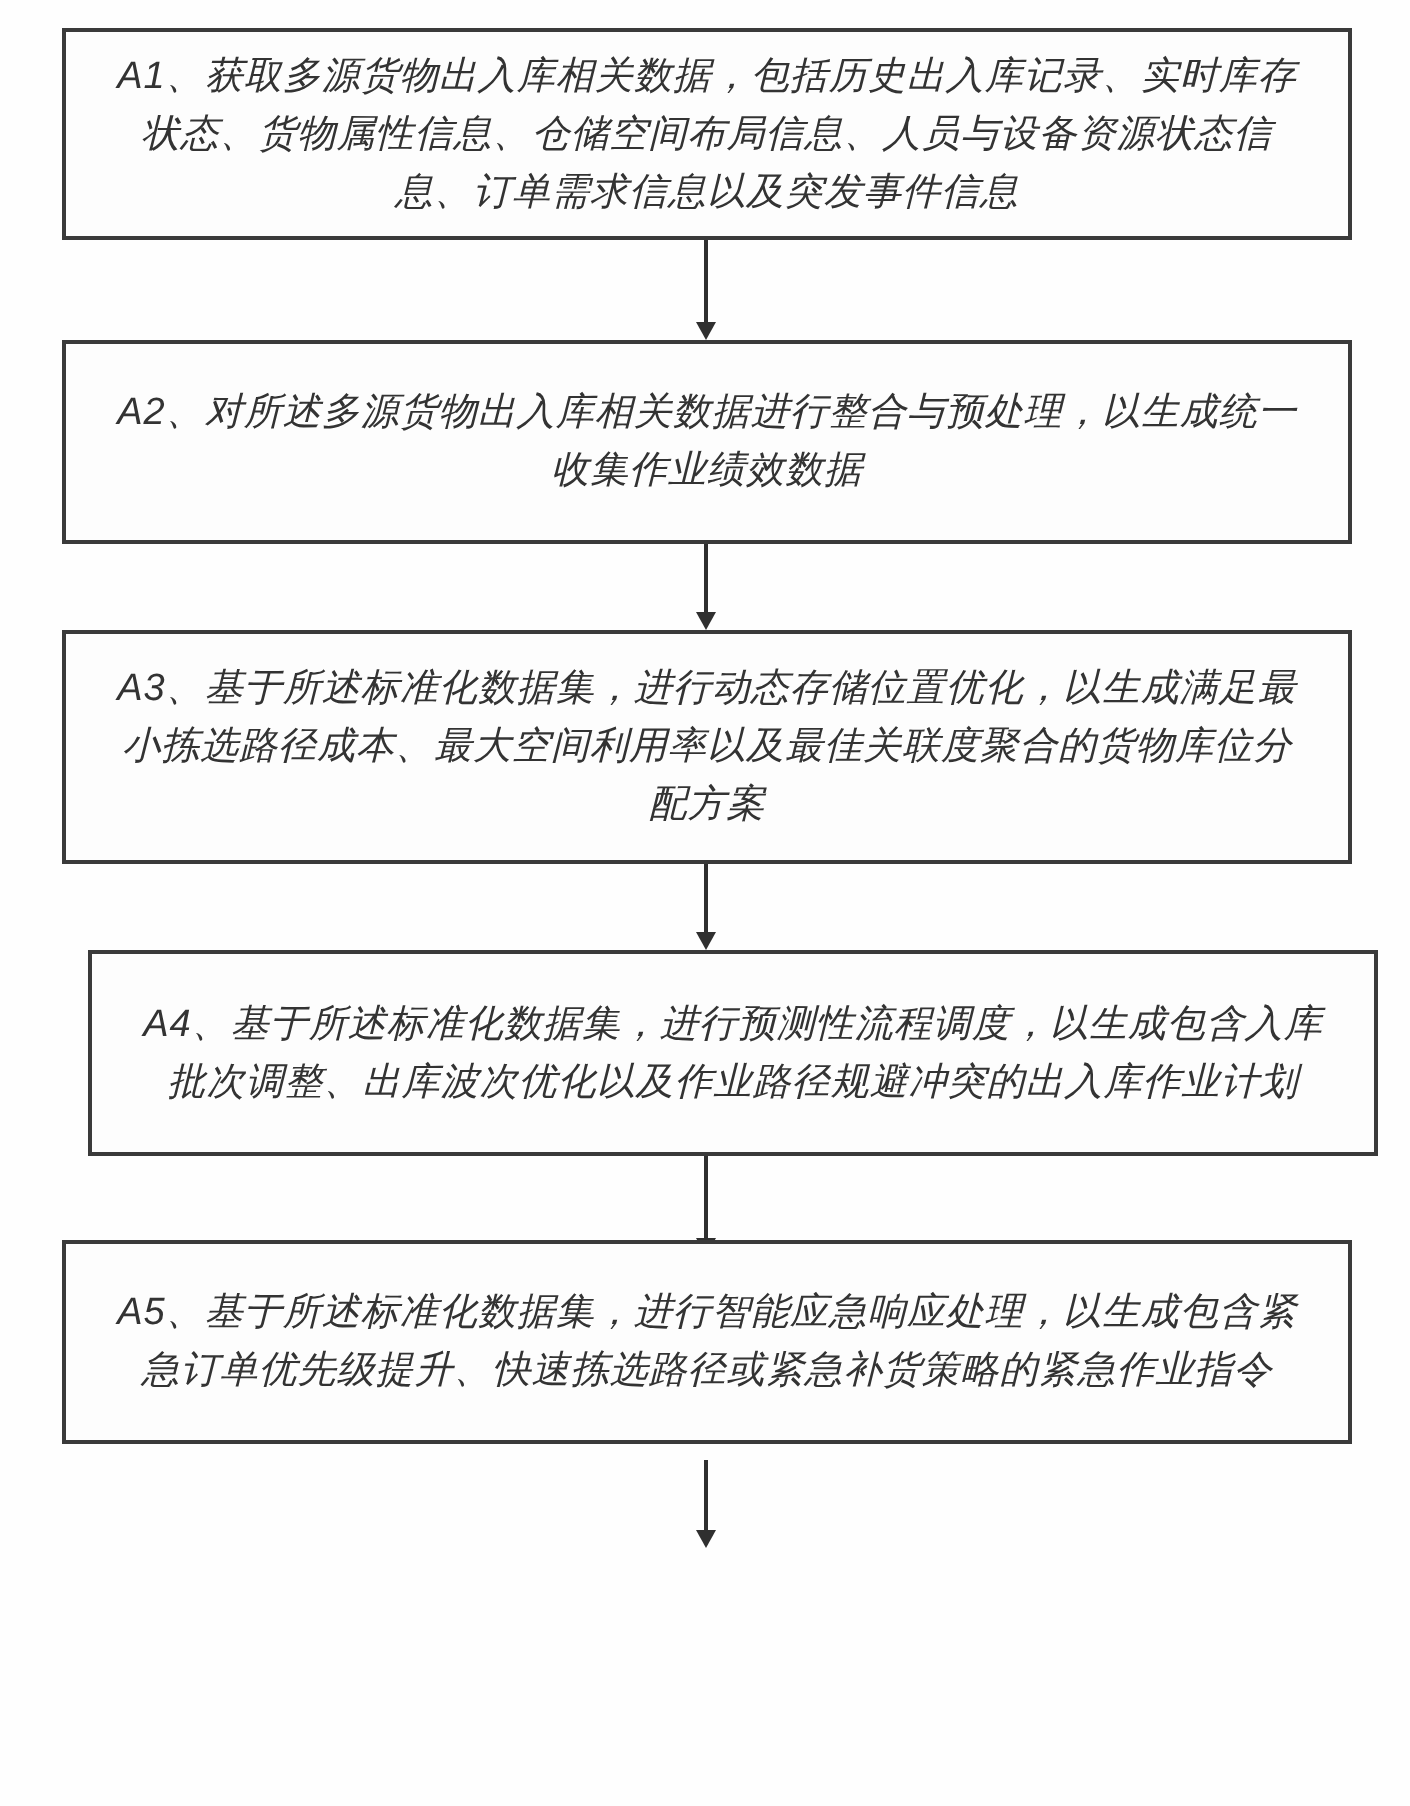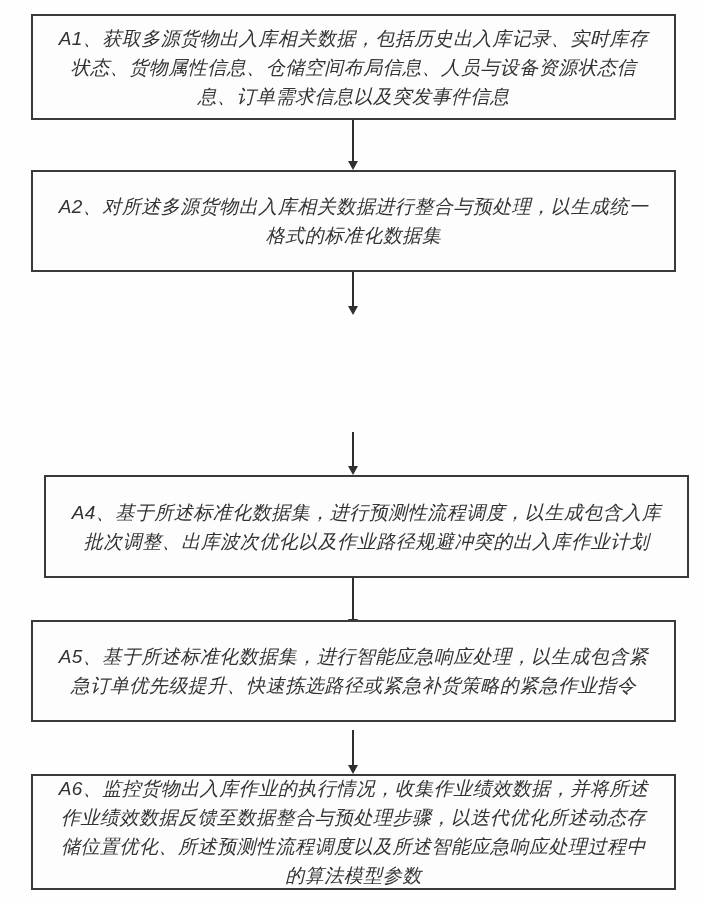--- a/index.html
+++ b/index.html
@@ -76,27 +76,32 @@
 状态、货物属性信息、仓储空间布局信息、人员与设备资源状态信
 息、订单需求信息以及突发事件信息</div>
   </div>
 
   <div class="flow-arrow arrow-1">
     <span class="arrow-head"></span>
   </div>
 
   <div class="flow-box box-a2">
     <div class="box-text">A2、对所述多源货物出入库相关数据进行整合与预处理，以生成统一
-格式的标准化数据集</div>
+收集作业绩效数据</div>
   </div>
 
   <div class="flow-arrow arrow-2">
     <span class="arrow-head"></span>
   </div>
 
+  <div class="flow-box box-a3">
+    <div class="box-text">A3、基于所述标准化数据集，进行动态存储位置优化，以生成满足最
+小拣选路径成本、最大空间利用率以及最佳关联度聚合的货物库位分
+配方案</div>
+  </div>
 
   <div class="flow-arrow arrow-3">
     <span class="arrow-head"></span>
   </div>
 
   <div class="flow-box box-a4">
     <div class="box-text">A4、基于所述标准化数据集，进行预测性流程调度，以生成包含入库
 批次调整、出库波次优化以及作业路径规避冲突的出入库作业计划</div>
   </div>
 
@@ -106,20 +111,14 @@
 
   <div class="flow-box box-a5">
     <div class="box-text">A5、基于所述标准化数据集，进行智能应急响应处理，以生成包含紧
 急订单优先级提升、快速拣选路径或紧急补货策略的紧急作业指令</div>
   </div>
 
   <div class="flow-arrow arrow-5">
     <span class="arrow-head"></span>
   </div>
 
-  <div class="flow-box box-a6">
-    <div class="box-text">A6、监控货物出入库作业的执行情况，收集作业绩效数据，并将所述
-作业绩效数据反馈至数据整合与预处理步骤，以迭代优化所述动态存
-储位置优化、所述预测性流程调度以及所述智能应急响应处理过程中
-的算法模型参数</div>
-  </div>
 
 </div>
 
 </body></html>

